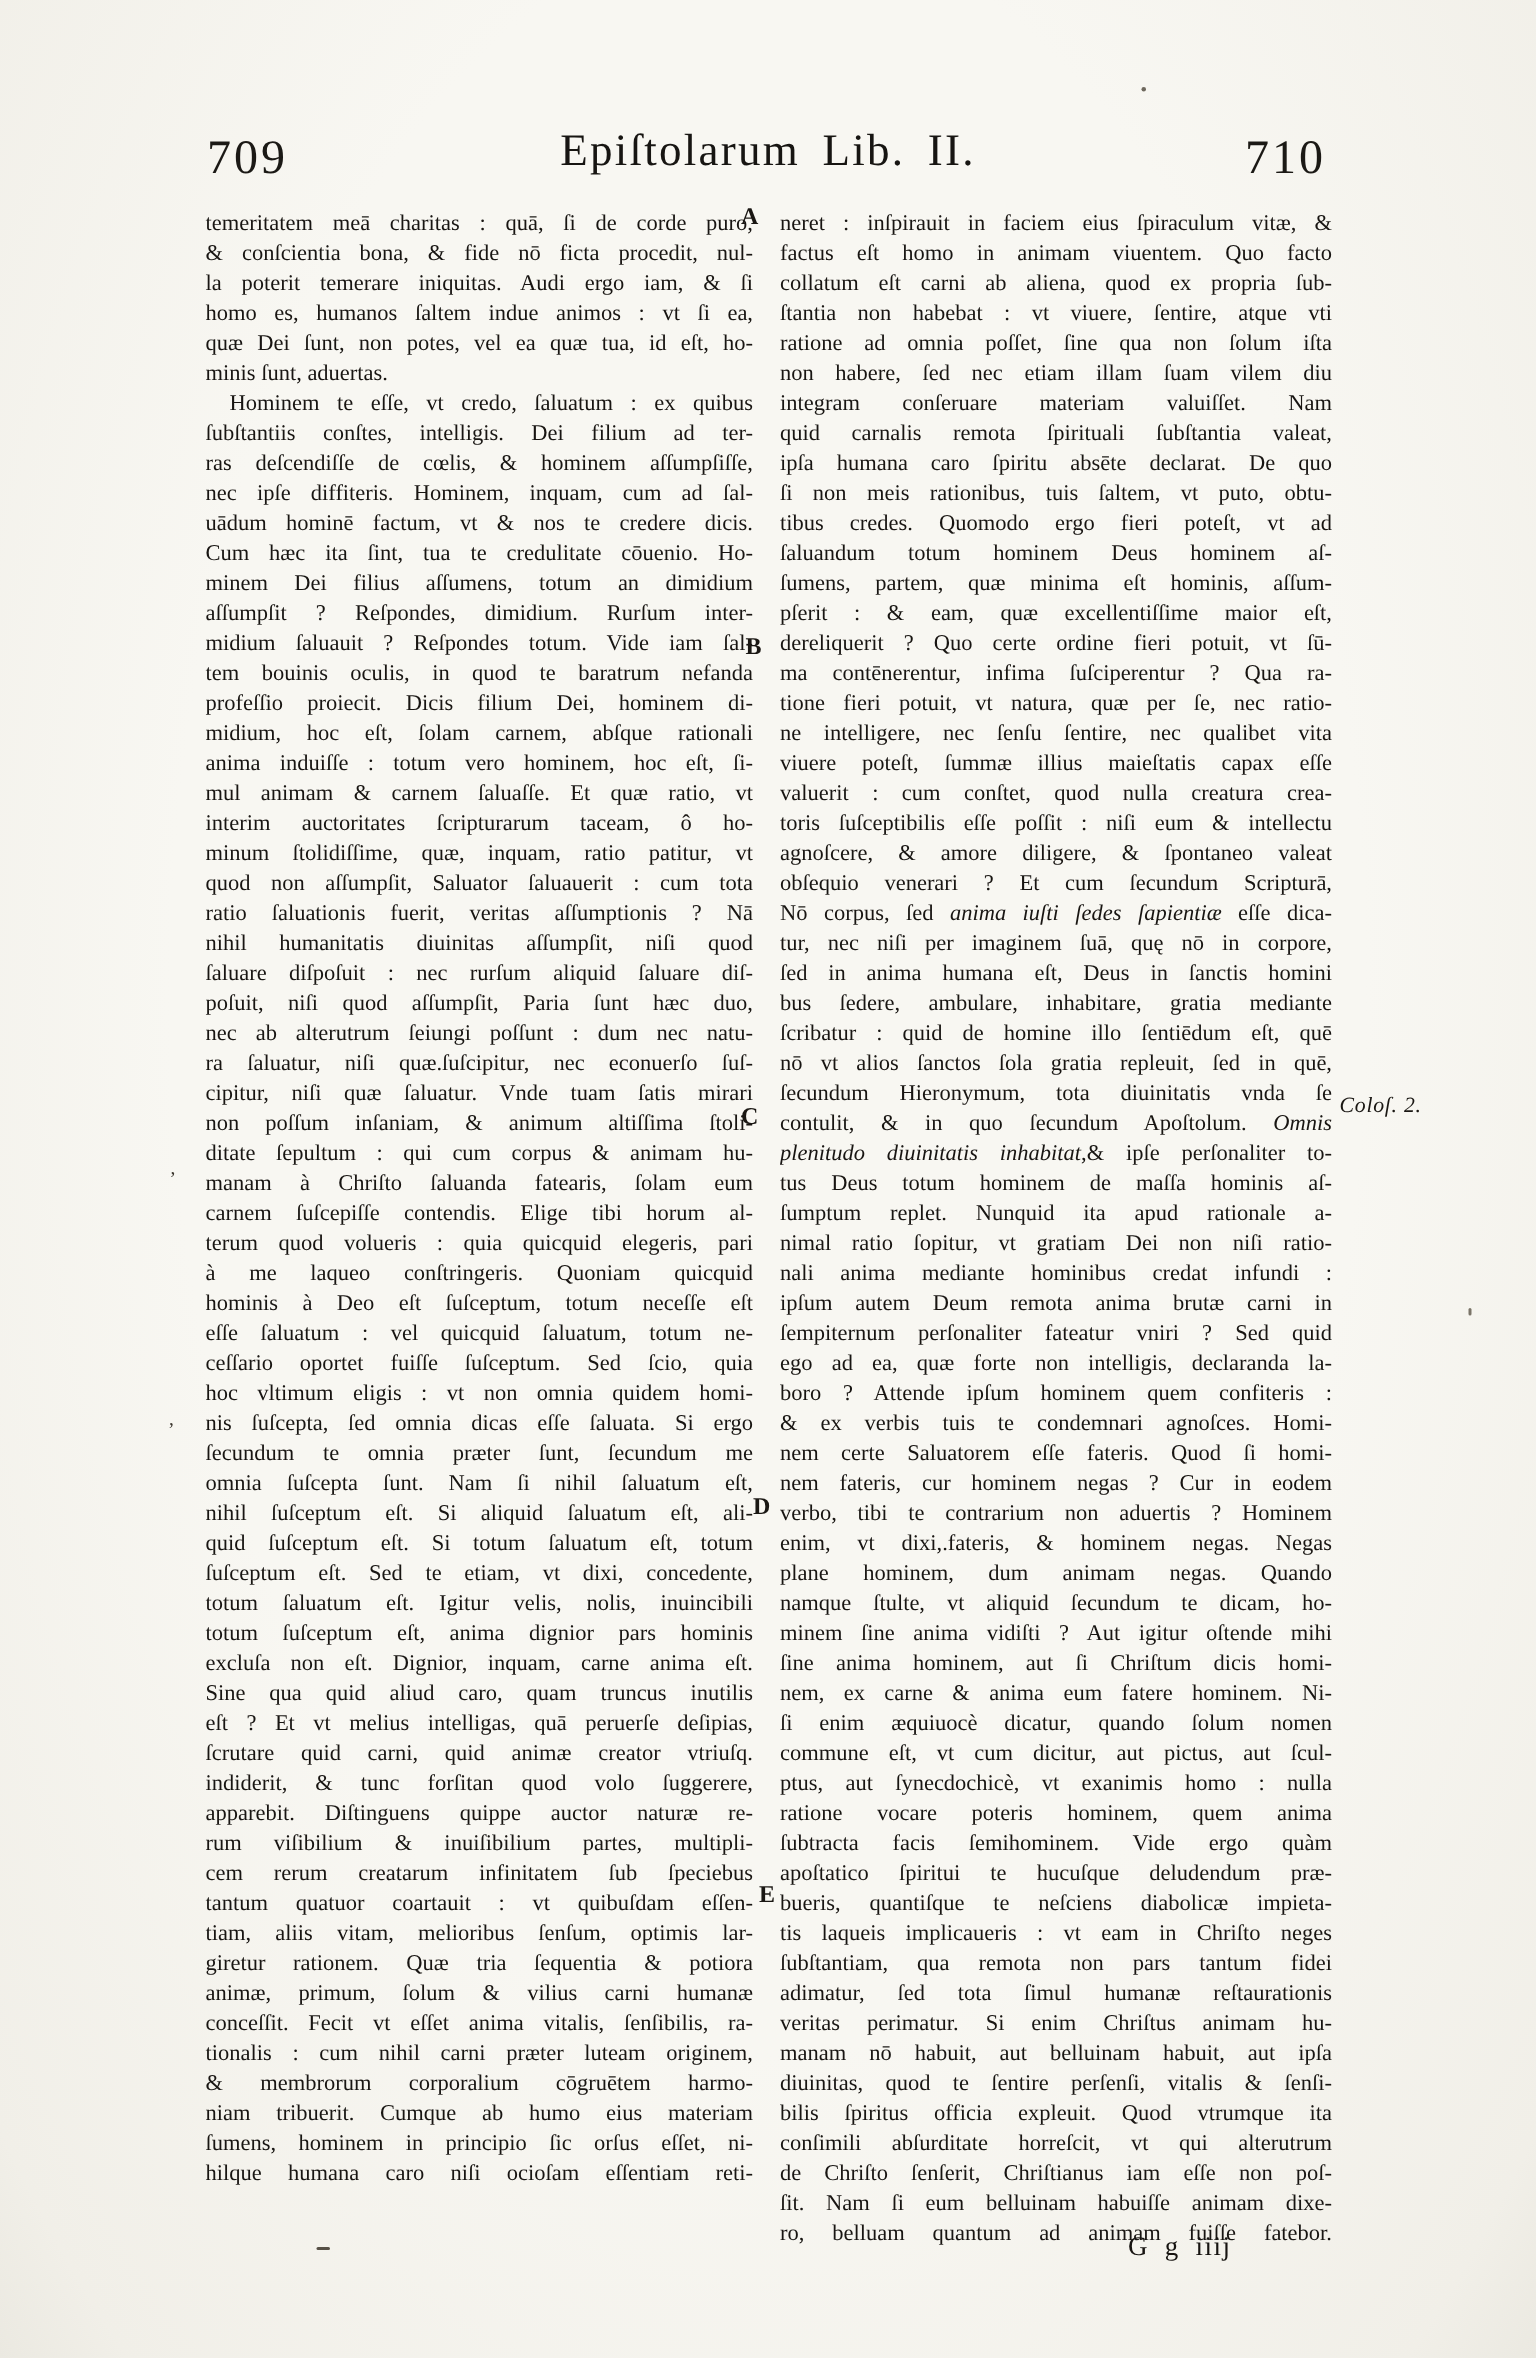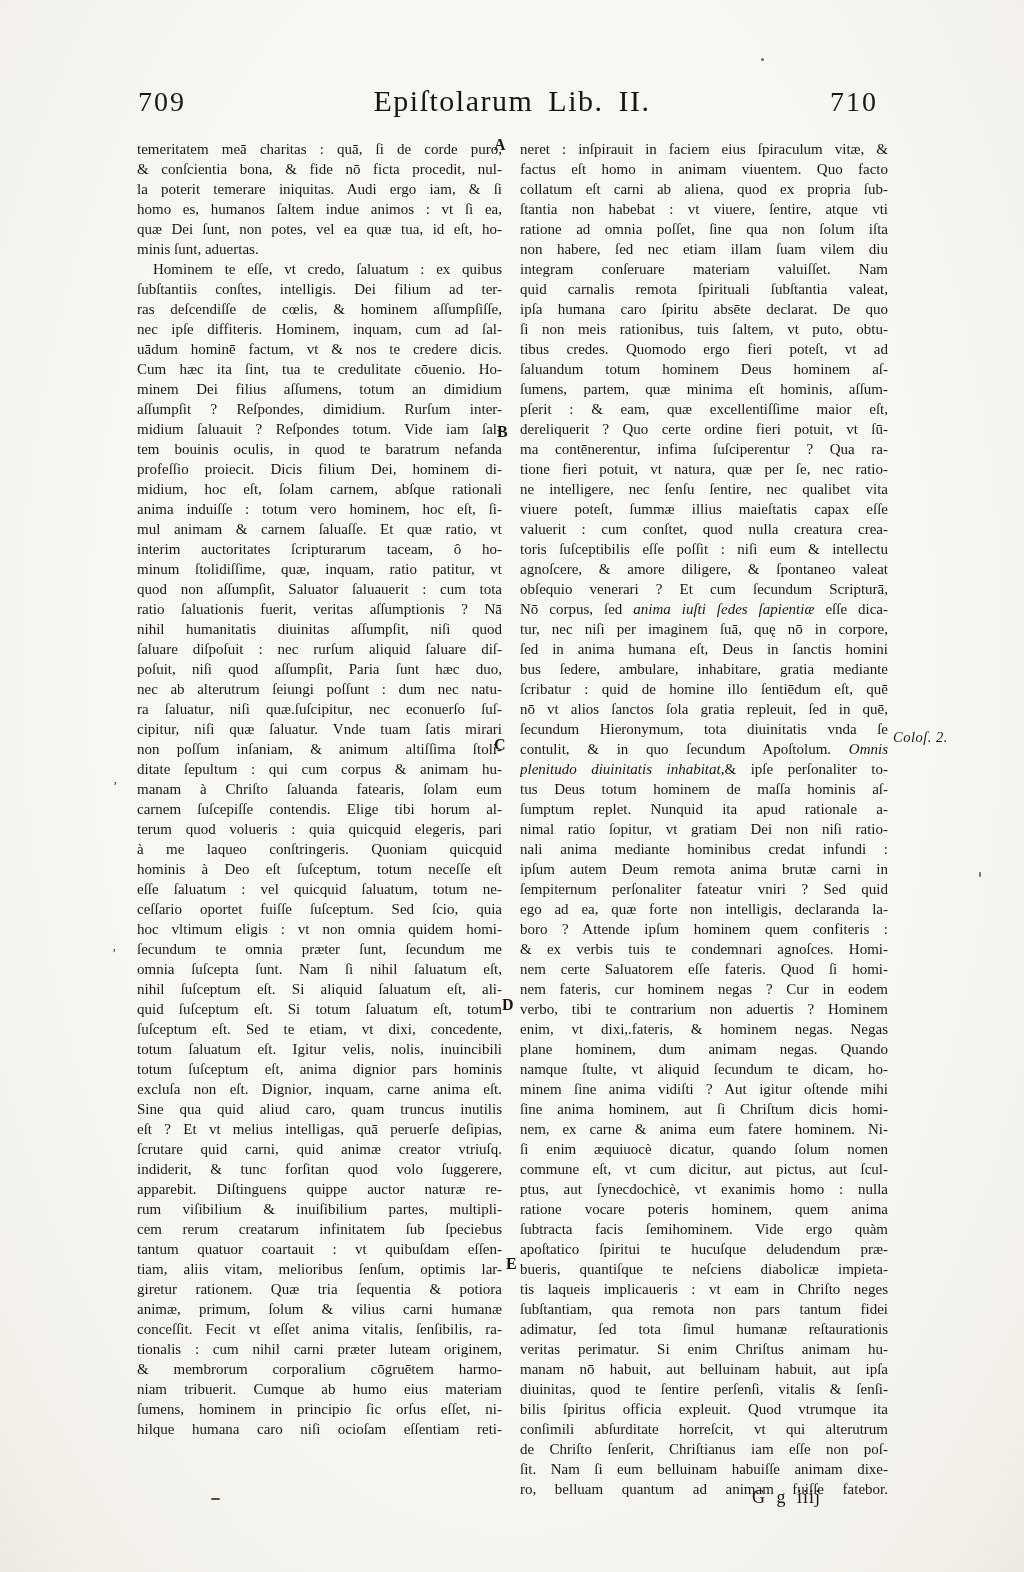--- a/index.html
+++ b/index.html
@@ -8,21 +8,21 @@
     background:#f6f5f0;
     font-family:"Liberation Serif","DejaVu Serif",serif;
     color:#151310;
   }
   .page{
     position:absolute;inset:0;
     background:radial-gradient(ellipse at 50% 42%, #f8f7f2 55%, #f1efe8 92%, #ebe9e1 100%);
   }
   
   .pagenum{
-    position:absolute;top:86px;font-size:28px;letter-spacing:2px;color:#1b1915;
+    position:absolute;top:86px;font-size:32px;letter-spacing:2px;color:#1b1915;
   }
   .pagenum.left{left:138px;}
   .pagenum.right{left:830px;}
   .running-title{
     position:absolute;top:84px;left:300px;width:424px;text-align:center;
     font-size:30px;letter-spacing:1.5px;color:#171512;word-spacing:6px;
   }
   
   .col{
     position:absolute;top:139px;font-size:15px;line-height:20px;color:#181512;
@@ -107,20 +107,21 @@
       <div class="tline">non poſſum inſaniam, &amp; animum altiſſima ſtoli-</div>
       <div class="tline">ditate ſepultum : qui cum corpus &amp; animam hu-</div>
       <div class="tline">manam à Chriſto ſaluanda fatearis, ſolam eum</div>
       <div class="tline">carnem ſuſcepiſſe contendis. Elige tibi horum al-</div>
       <div class="tline">terum quod volueris : quia quicquid elegeris, pari</div>
       <div class="tline">à me laqueo conſtringeris. Quoniam quicquid</div>
       <div class="tline">hominis à Deo eſt ſuſceptum, totum neceſſe eſt</div>
       <div class="tline">eſſe ſaluatum : vel quicquid ſaluatum, totum ne-</div>
       <div class="tline">ceſſario oportet fuiſſe ſuſceptum. Sed ſcio, quia</div>
       <div class="tline">hoc vltimum eligis : vt non omnia quidem homi-</div>
+      <div class="tline">nis ſuſcepta, ſed omnia dicas eſſe ſaluata. Si ergo</div>
       <div class="tline">ſecundum te omnia præter ſunt, ſecundum me</div>
       <div class="tline">omnia ſuſcepta ſunt. Nam ſi nihil ſaluatum eſt,</div>
       <div class="tline">nihil ſuſceptum eſt. Si aliquid ſaluatum eſt, ali-</div>
       <div class="tline">quid ſuſceptum eſt. Si totum ſaluatum eſt, totum</div>
       <div class="tline">ſuſceptum eſt. Sed te etiam, vt dixi, concedente,</div>
       <div class="tline">totum ſaluatum eſt. Igitur velis, nolis, inuincibili</div>
       <div class="tline">totum ſuſceptum eſt, anima dignior pars hominis</div>
       <div class="tline">excluſa non eſt. Dignior, inquam, carne anima eſt.</div>
       <div class="tline">Sine qua quid aliud caro, quam truncus inutilis</div>
       <div class="tline">eſt ? Et vt melius intelligas, quā peruerſe deſipias,</div>

